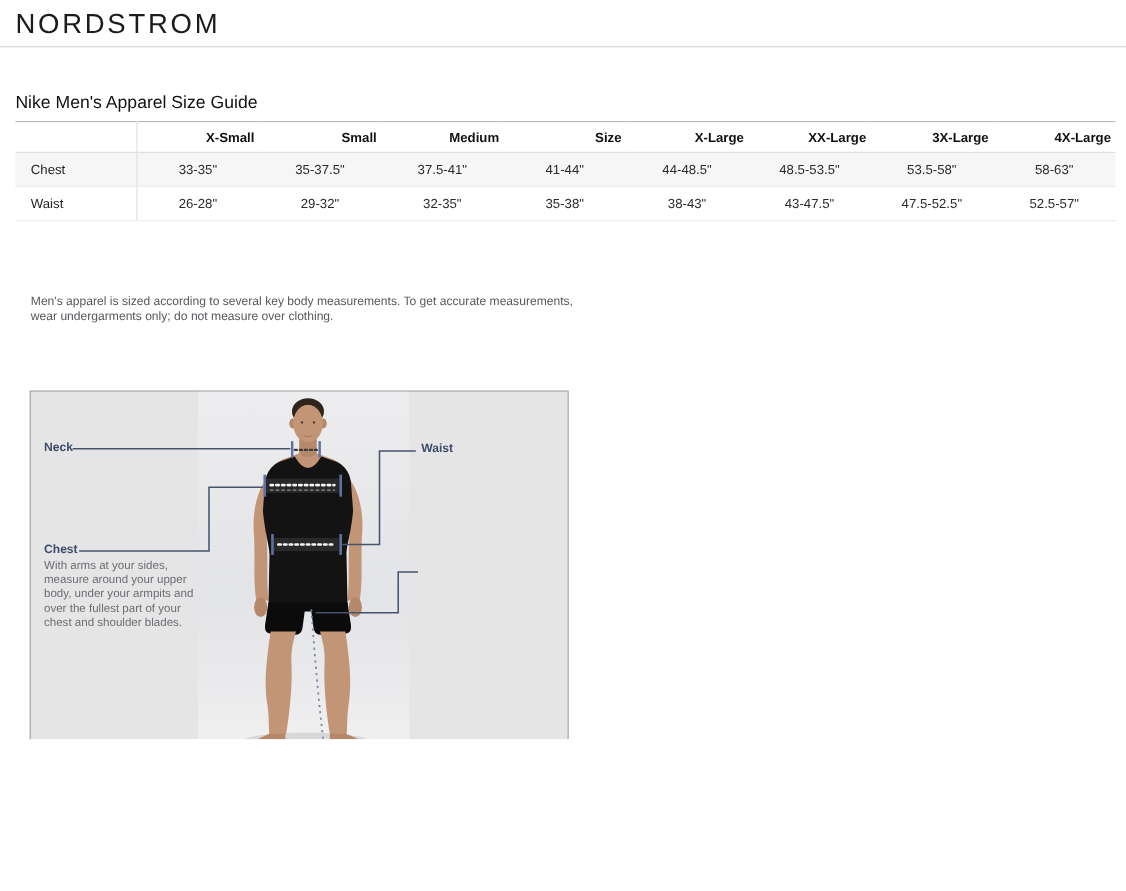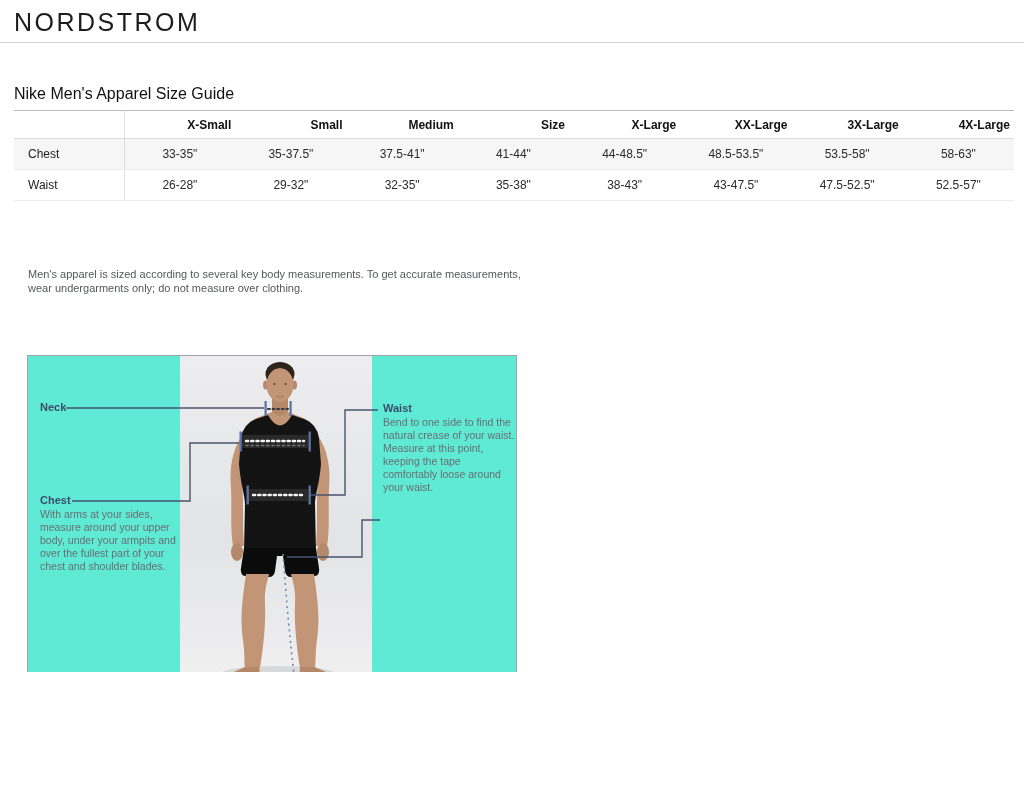--- a/index.html
+++ b/index.html
@@ -27,21 +27,21 @@
   table.size-table td.row-label { text-align:left; padding-left:14px; border-right:1px solid #ddd; color:#222; }
   table.size-table tr.shaded td { background:#f6f6f6; }
 
   
   .intro { position:absolute; left:28px; top:268px; width:505px; font-size:11px;
            line-height:13.5px; color:#55585c; }
   .intro p { margin:0 0 14px 0; }
 
   
   .diagram-box { position:absolute; left:27px; top:355px; width:490px; height:336px;
-                 border:1px solid #a3a3a3; background:#5eead4; }
+                 border:1px solid #a3a3a3; background:#e5e5e5; }
   .diagram-svg { position:absolute; left:0; top:0; width:488px; height:334px; }
 
   .dg-label { position:absolute; font-size:10.5px; line-height:13px; color:#6a6e74; }
   .dg-title { font-size:11px; font-weight:bold; color:#3d4c6b; margin-bottom:1px; }
 
   .col-left  { left:12px;  width:140px; }
   .col-right { left:355px; width:132px; }
   .pos-neck   { top:45px; }
   .pos-chest  { top:138px; }
   .pos-waist  { top:46px; }
@@ -191,17 +191,16 @@
 
     <div class="dg-label col-left pos-neck">
       <div class="dg-title">Neck</div>
     </div>
     <div class="dg-label col-left pos-chest">
       <div class="dg-title">Chest</div>
       <div>With arms at your sides, measure around your upper body, under your armpits and over the fullest part of your chest and shoulder blades.</div>
     </div>
     <div class="dg-label col-right pos-waist">
       <div class="dg-title">Waist</div>
-      <div>Bend to one side to find the natural crease of your waist. Measure at this point, keeping the tape comfortably loose around your waist.</div>
     </div>
 
   </div>
 </div>
 
 </body></html>

